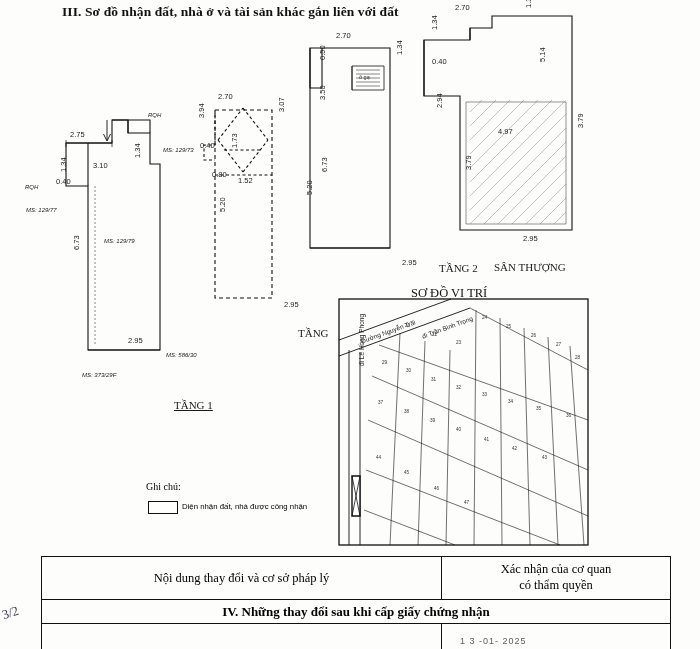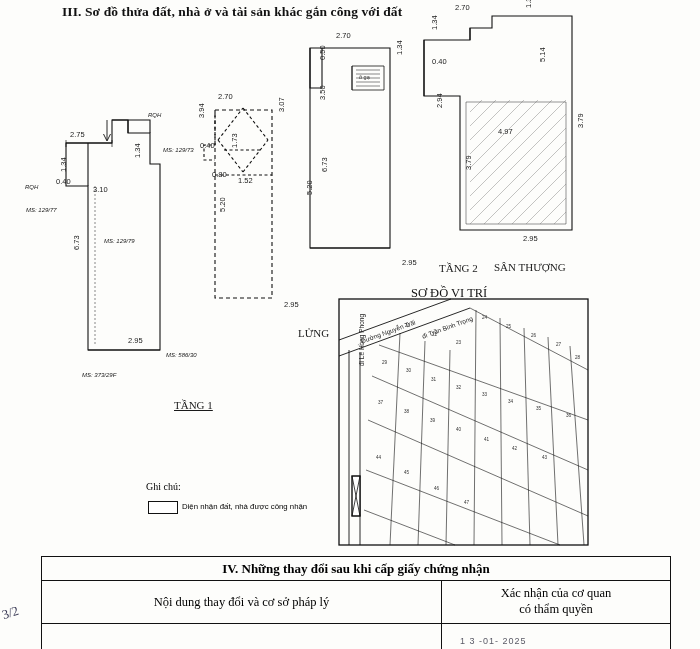--- a/index.html
+++ b/index.html
@@ -168,21 +168,21 @@
   .rot90 {
     transform: rotate(-90deg);
     transform-origin: left top;
   }
 </style>
 </head>
 <body>
 
 <div id="page">
 
-  <div class="sec-title">III. Sơ đồ thửa đất, nhà ở và tài sản khác gắn công với đất</div>
+  <div class="sec-title">III. Sơ đồ nhận đất, nhà ở và tài sản khác gắn liên với đất</div>
 
   <svg class="drawing" viewBox="0 0 700 649">
     <g stroke="#111" fill="none" stroke-width="1.1">
 
       <path d="M66,143 L66,186 L88,186 L88,350 L160,350 L160,164 L150,164 L150,133 L128,133 L128,120 L112,120 L112,143 Z"></path>
 
       <path d="M66,143 L112,143"></path>
       <path d="M88,186 L88,143"></path>
       <path d="M112,120 L150,120 L150,133"></path>
 
@@ -287,21 +287,21 @@
 
       <path d="M352,476 L360,476 L360,516 L352,516 Z" stroke-width="1.4" fill="#ffffff"></path>
       <path d="M352,476 L360,516" stroke-width="0.8"></path>
       <path d="M360,476 L352,516" stroke-width="0.8"></path>
     </g>
   </svg>
 
   <div class="lbl dim" style="left:70px; top:130px;">2.75</div>
   <div class="lbl dim rot90" style="left:59px; top:172px;">1.34</div>
   <div class="lbl dim" style="left:56px; top:177px;">0.40</div>
-  <div class="lbl dim" style="left:93px; top:185px;">3.10</div>
+  <div class="lbl dim" style="left:93px; top:161px;">3.10</div>
   <div class="lbl dim rot90" style="left:133px; top:158px;">1.34</div>
   <div class="lbl dim rot90" style="left:72px; top:250px;">6.73</div>
   <div class="lbl dim" style="left:128px; top:336px;">2.95</div>
 
   <div class="lbl plotid" style="left:148px; top:112px;">RQH</div>
   <div class="lbl plotid" style="left:25px; top:184px;">RQH</div>
   <div class="lbl plotid" style="left:163px; top:147px;">MS: 129/73</div>
   <div class="lbl plotid" style="left:26px; top:207px;">MS: 129/77</div>
   <div class="lbl plotid" style="left:104px; top:238px;">MS: 129/79</div>
   <div class="lbl plotid" style="left:166px; top:352px;">MS: 586/30</div>
@@ -310,21 +310,21 @@
 
   <div class="lbl dim" style="left:218px; top:92px;">2.70</div>
   <div class="lbl dim rot90" style="left:197px; top:118px;">3.94</div>
   <div class="lbl dim" style="left:200px; top:141px;">0.40</div>
   <div class="lbl dim rot90" style="left:230px; top:148px;">1.73</div>
   <div class="lbl dim" style="left:212px; top:170px;">0.80</div>
   <div class="lbl dim" style="left:238px; top:176px;">1.52</div>
   <div class="lbl dim rot90" style="left:277px; top:112px;">3.07</div>
   <div class="lbl dim rot90" style="left:218px; top:212px;">5.20</div>
   <div class="lbl dim" style="left:284px; top:300px;">2.95</div>
-  <div class="lbl floor" style="left:298px; top:327px;">LỬNG</div>
+  <div class="lbl floor" style="left:298px; top:327px;">TẦNG</div>
 
   <div class="lbl dim" style="left:336px; top:31px;">2.70</div>
   <div class="lbl dim rot90" style="left:318px; top:60px;">0.50</div>
   <div class="lbl dim rot90" style="left:395px; top:55px;">1.34</div>
   <div class="lbl dim rot90" style="left:318px; top:100px;">3.50</div>
   <div class="lbl dim rot90" style="left:320px; top:172px;">6.73</div>
   <div class="lbl dim rot90" style="left:305px; top:195px;">5.20</div>
   <div class="lbl dim" style="left:402px; top:258px;">2.95</div>
   <div class="lbl tiny" style="left:359px; top:74px; font-size:5.5px;">ô gạ</div>
   <div class="lbl floor" style="left:424px; top:262px;margin-left:15px;">TẦNG 2</div>
@@ -375,32 +375,32 @@
   <div class="lbl tiny" style="left:376px; top:455px;">44</div>
   <div class="lbl tiny" style="left:404px; top:470px;">45</div>
   <div class="lbl tiny" style="left:434px; top:486px;">46</div>
   <div class="lbl tiny" style="left:464px; top:500px;">47</div>
 
   <div class="legend-title">Ghi chú:</div>
   <div class="legend-box"></div>
   <div class="legend-text">Diện nhận đất, nhà được công nhận</div>
 
   <div class="tbl">
-    <div class="row">
-      <div class="hdr">IV. Những thay đổi sau khi cấp giấy chứng nhận</div>
-    </div>
     <div class="row r2">
       <div class="cell-left">Nội dung thay đổi và cơ sở pháp lý</div>
       <div class="cell-right">
         <div class="two">
           <div>Xác nhận của cơ quan</div>
           <div>có thẩm quyền</div>
         </div>
       </div>
     </div>
+    <div class="row">
+      <div class="hdr">IV. Những thay đổi sau khi cấp giấy chứng nhận</div>
+    </div>
     <div class="row r3">
       <div class="cell-left"></div>
       <div class="cell-right"></div>
     </div>
   </div>
 
   <div class="date-stamp">1 3 -01- 2025</div>
   <div class="scribble">3/2</div>
 
 </div>

